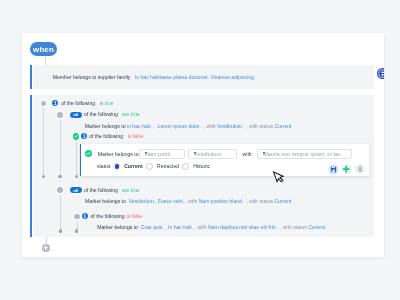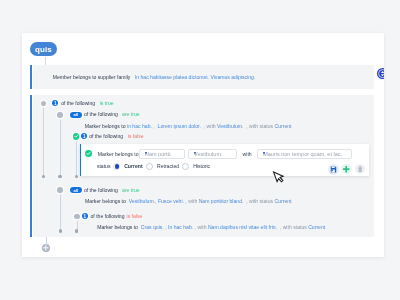--- a/index.html
+++ b/index.html
@@ -62,21 +62,21 @@
   .abtn.save{background:#e6eefb;}
   .abtn.add{background:#e4f7ef;}
   .abtn.del{background:#edeff2;}
 
   .cursor{position:absolute;width:12px;height:16px;}
 </style>
 </head>
 <body>
 
 <div class="card">
-  <div class="when-pill">quis</div>
+  <div class="when-pill">when</div>
   <div class="stem"></div>
 
   <div class="blk" style="left:8px;top:32px;width:344px;height:24px;">
     <div class="bar"></div>
     <div class="body"></div>
     <span class="t dark" style="left:22.8px;top:9.6px;">Member belongs to supplier family</span>
     <span class="t blue" style="left:104.8px;top:9.6px;">In hac habitasse platea dictumst. Vivamus adipiscing.</span>
   </div>
 
   <div class="rbtn" style="position:absolute;left:354.9px;top:34.9px;width:11.2px;height:11.2px;border-radius:50%;background:#2145c0;overflow:hidden;">

